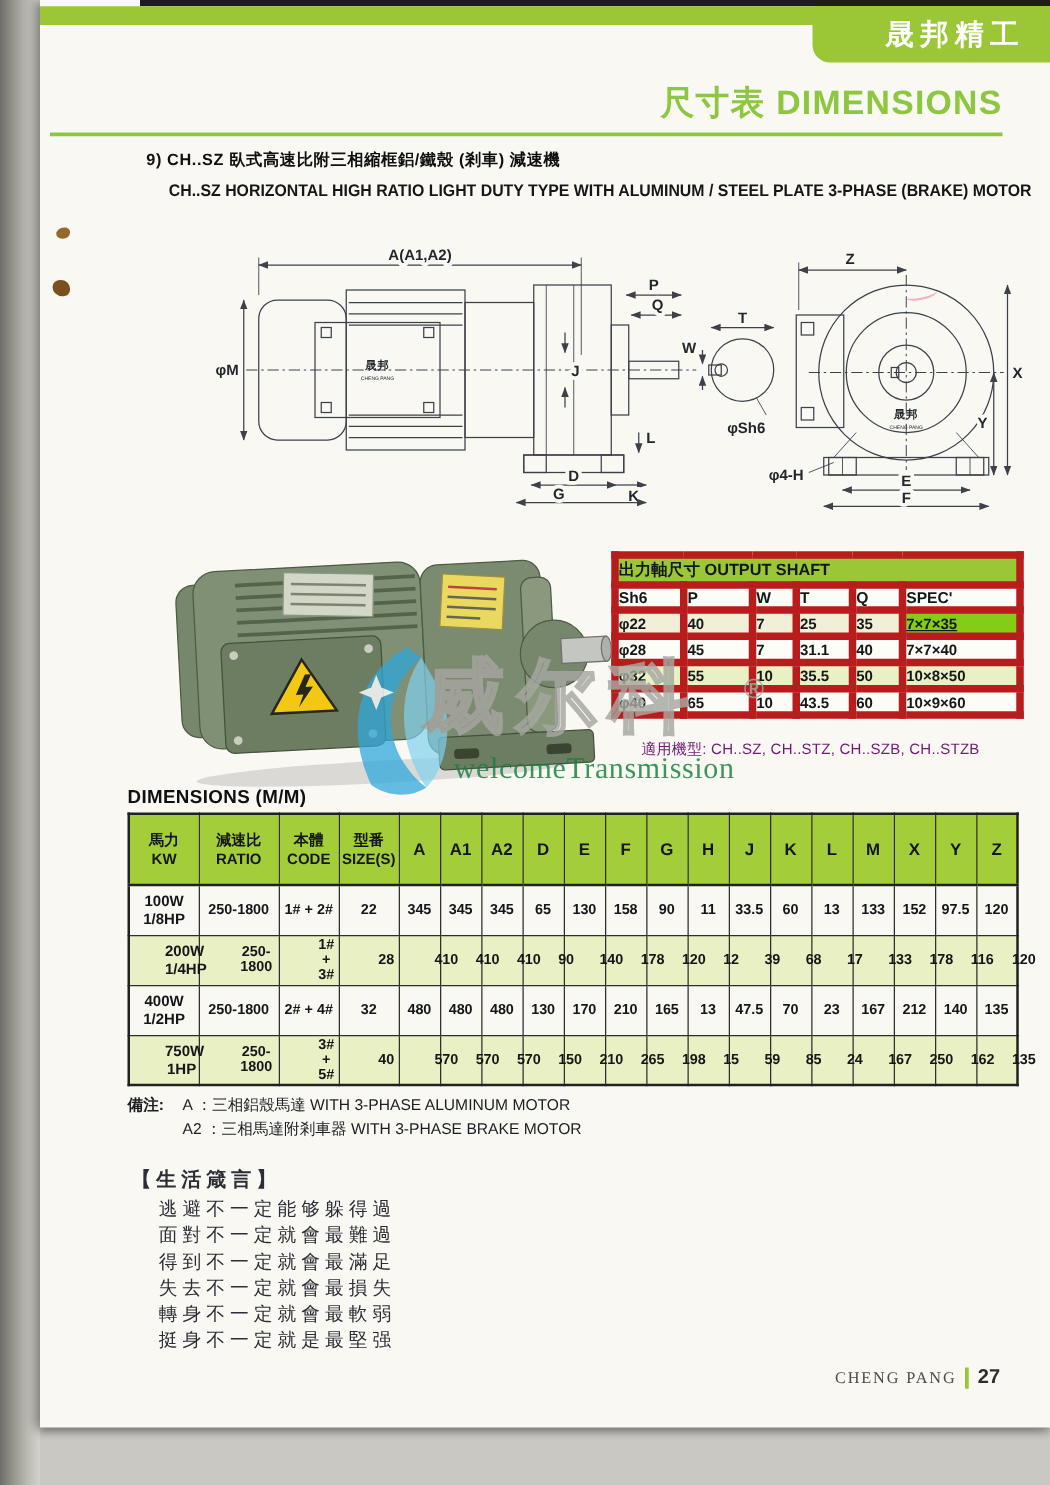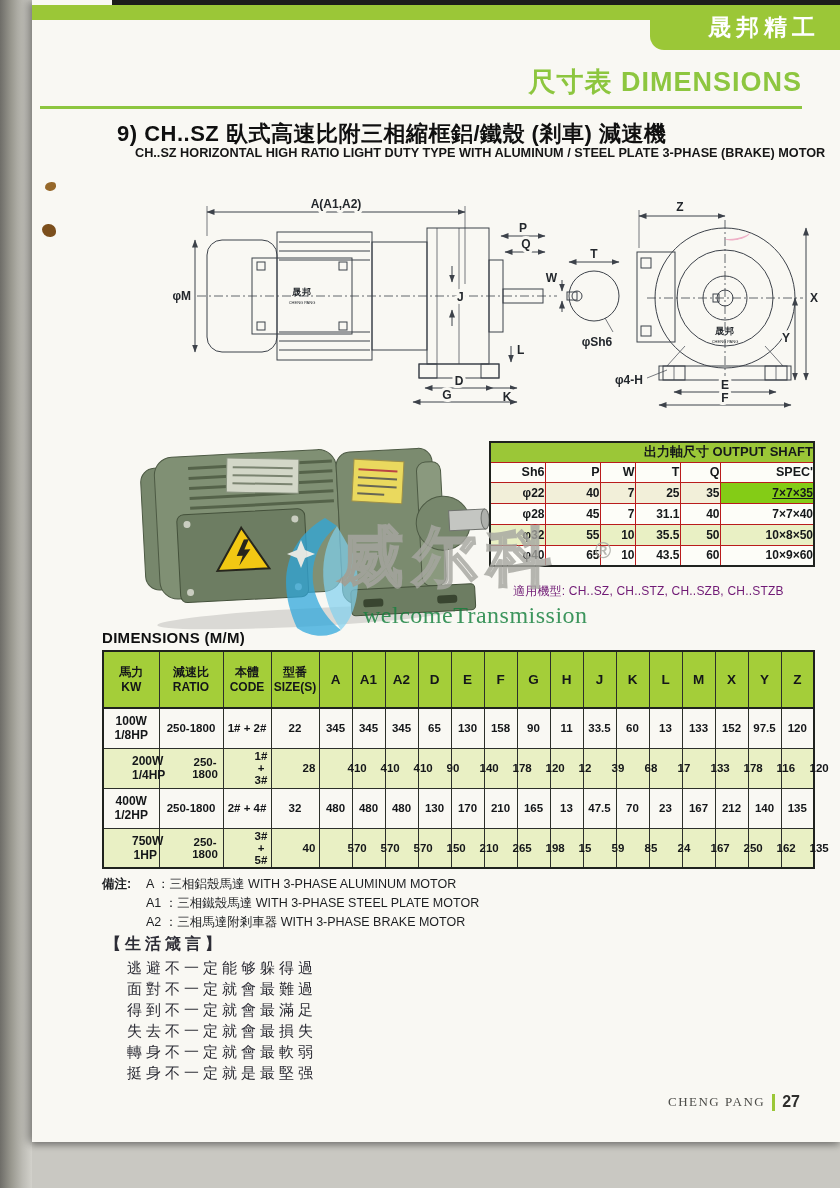--- a/index.html
+++ b/index.html
@@ -27,42 +27,42 @@
     background:var(--green); border-radius:0 0 0 14px;
     display:flex; align-items:center; justify-content:flex-end; padding-right:20px;
     color:#fff; font-size:23px; font-weight:bold; letter-spacing:5px;
   }
   .dim-title {
     position:absolute; right:38px; top:64px;
     color:var(--green-text); font-size:27px; font-weight:bold; letter-spacing:1px;
     white-space:nowrap;
   }
   .green-rule { position:absolute; left:8px; top:106px; width:762px; height:3px; background:var(--green-text); }
-  .heading-zh { position:absolute; left:85px; top:119px; font-size:22px; font-weight:bold; color:#101010; letter-spacing:.5px; white-space:nowrap; }
+  .heading-zh { position:absolute; left:85px; top:119px; font-size:13px; font-weight:bold; color:#101010; letter-spacing:.5px; white-space:nowrap; }
   .heading-en { position:absolute; left:103px; top:145px; font-size:13.5px; font-weight:bold; color:#161616; white-space:nowrap; transform:scaleX(.94); transform-origin:left; }
 
   
   .drawing-svg { position:absolute; left:75px; top:196px; }
   .drawing-svg line, .drawing-svg path.ln, .drawing-svg rect, .drawing-svg circle, .drawing-svg ellipse, .drawing-svg polyline
     { stroke:#3d424a; stroke-width:1; fill:none; }
   .drawing-svg text { fill:#23272c; font-size:12px; font-weight:bold; stroke:none;
     paint-order:stroke; stroke:#f9f8f3; stroke-width:6px; stroke-linejoin:round; }
   .drawing-svg .logo-zh { font-size:9px; letter-spacing:1px; stroke-width:0; }
   .drawing-svg .logo-en { font-size:4px; stroke-width:0; font-weight:normal; }
   .drawing-svg .cl { stroke-dasharray:9 3 2 3; stroke-width:.8; }
   .drawing-svg .thin { stroke-width:.7; }
 
   
   .photo-svg { position:absolute; left:65px; top:413px; }
 
   
   .os-wrap { position:absolute; left:457px; top:441px; width:326px; }
   table { border-collapse:collapse; table-layout:fixed; }
   .os-table { width:326px; border:2px solid #20231f; }
-  .os-table th, .os-table td { border:1px solid #b91c1c; text-align:right; vertical-align:middle; color:#15181a; }
+  .os-table th, .os-table td { border:6px solid #b91c1c; text-align:left; vertical-align:middle; color:#15181a; }
   .os-title-row th { background:var(--green); font-size:13px; font-weight:bold; height:20px; }
   .os-group-row th { background:var(--green); font-size:12px; font-weight:bold; height:38px; line-height:15px; }
   .os-sub-row th { background:#fdfdf8; font-size:12.5px; font-weight:bold; height:20px; }
   .os-table td { font-size:12px; font-weight:600; height:21px; }
   .os-applicable { margin-top:16px; font-size:12px; color:#701a75; letter-spacing:.2px; white-space:nowrap;padding-left:24px; }
 
   
   .dims-title { position:absolute; left:70px; top:629px; font-size:15px; font-weight:bold; color:#101010; letter-spacing:.3px; }
   .dims-wrap { position:absolute; left:70px; top:650px; }
   .dims-table { width:713px; border:2px solid #1f221e; }
@@ -500,21 +500,20 @@
             <td>135</td>
           </tr>
         </tbody>
     </table>
   </div>
 
   <div class="notes">
     <span class="note-label">備注:</span>
     <div>
         <div class="note-item">A  ：三相鋁殼馬達 WITH 3-PHASE ALUMINUM MOTOR</div>
-        <div class="note-item">A1 ：三相鐵殼馬達 WITH 3-PHASE STEEL PLATE MOTOR</div>
         <div class="note-item">A2 ：三相馬達附剎車器 WITH 3-PHASE BRAKE MOTOR</div>
       </div>
   </div>
 
   <div class="proverb">
     <div class="proverb-title">【生活箴言】</div>
     <div>
         <div class="proverb-line">逃避不一定能够躲得過</div>
         <div class="proverb-line">面對不一定就會最難過</div>
         <div class="proverb-line">得到不一定就會最滿足</div>

